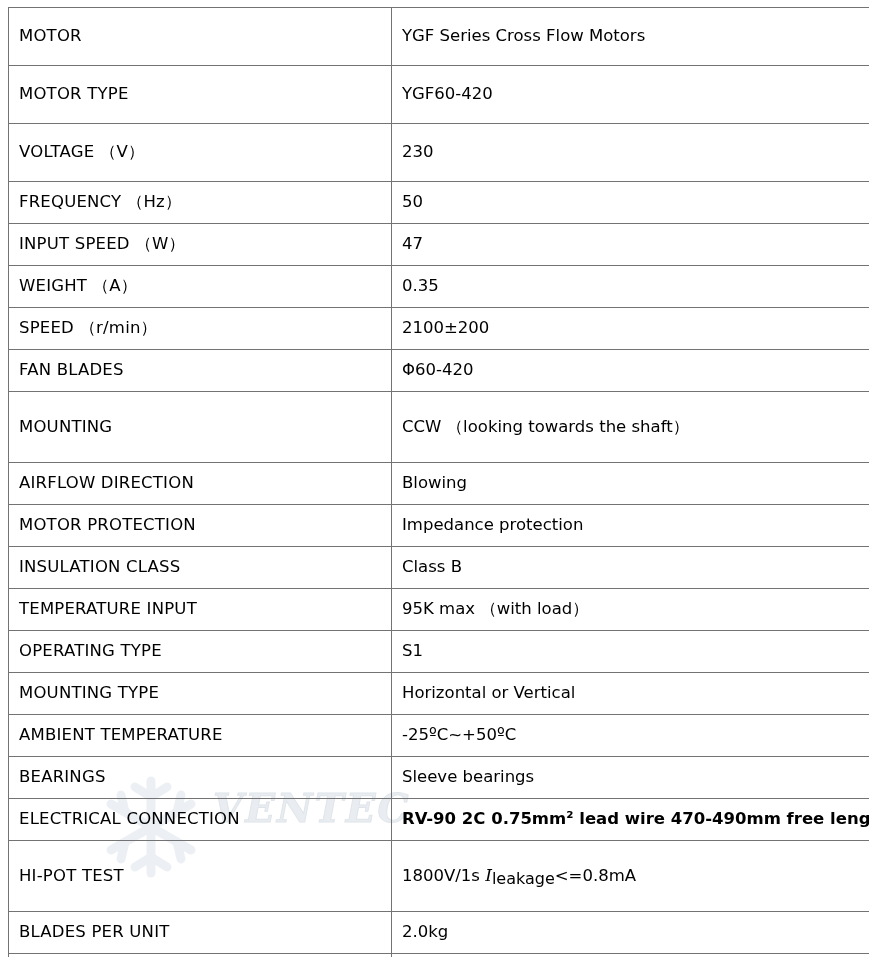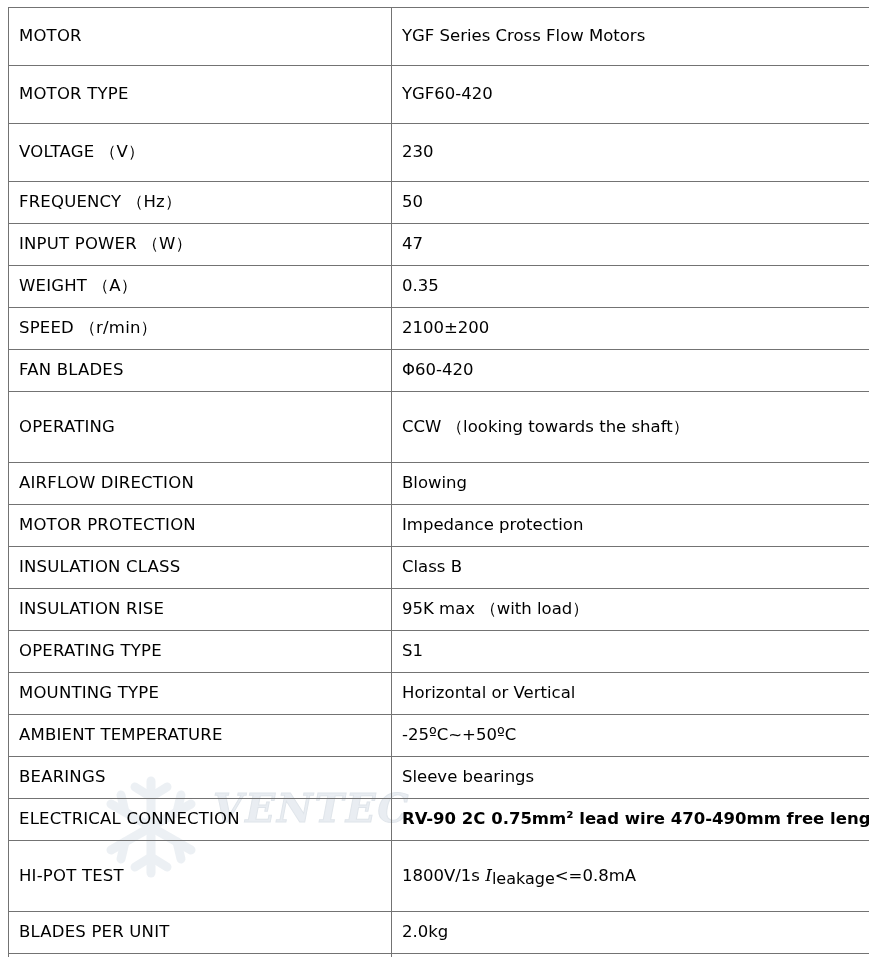--- a/index.html
+++ b/index.html
@@ -127,53 +127,53 @@
     </tr>
     <tr class="r-tall">
       <td class="label">VOLTAGE  （V）</td>
       <td class="value">230</td>
     </tr>
     <tr class="r-normal">
       <td class="label">FREQUENCY （Hz）</td>
       <td class="value">50</td>
     </tr>
     <tr class="r-normal">
-      <td class="label">INPUT  POWER  （W）</td>
+      <td class="label">INPUT  SPEED  （W）</td>
       <td class="value">47</td>
     </tr>
     <tr class="r-normal">
       <td class="label">WEIGHT  （A）</td>
       <td class="value">0.35</td>
     </tr>
     <tr class="r-normal">
       <td class="label">SPEED  （r/min）</td>
       <td class="value">2100±200</td>
     </tr>
     <tr class="r-normal">
       <td class="label">FAN  BLADES</td>
       <td class="value">Φ60-420</td>
     </tr>
     <tr class="r-xtall">
-      <td class="label">OPERATING</td>
+      <td class="label">MOUNTING</td>
       <td class="value">CCW  （looking towards the shaft）</td>
     </tr>
     <tr class="r-normal">
       <td class="label">AIRFLOW DIRECTION</td>
       <td class="value">Blowing</td>
     </tr>
     <tr class="r-normal">
       <td class="label">MOTOR PROTECTION</td>
       <td class="value">Impedance protection</td>
     </tr>
     <tr class="r-normal">
       <td class="label">INSULATION  CLASS</td>
       <td class="value">Class  B</td>
     </tr>
     <tr class="r-normal">
-      <td class="label">INSULATION RISE</td>
+      <td class="label">TEMPERATURE INPUT</td>
       <td class="value">95K max （with load）</td>
     </tr>
     <tr class="r-normal">
       <td class="label">OPERATING TYPE</td>
       <td class="value">S1</td>
     </tr>
     <tr class="r-normal">
       <td class="label">MOUNTING TYPE</td>
       <td class="value">Horizontal or Vertical</td>
     </tr>

